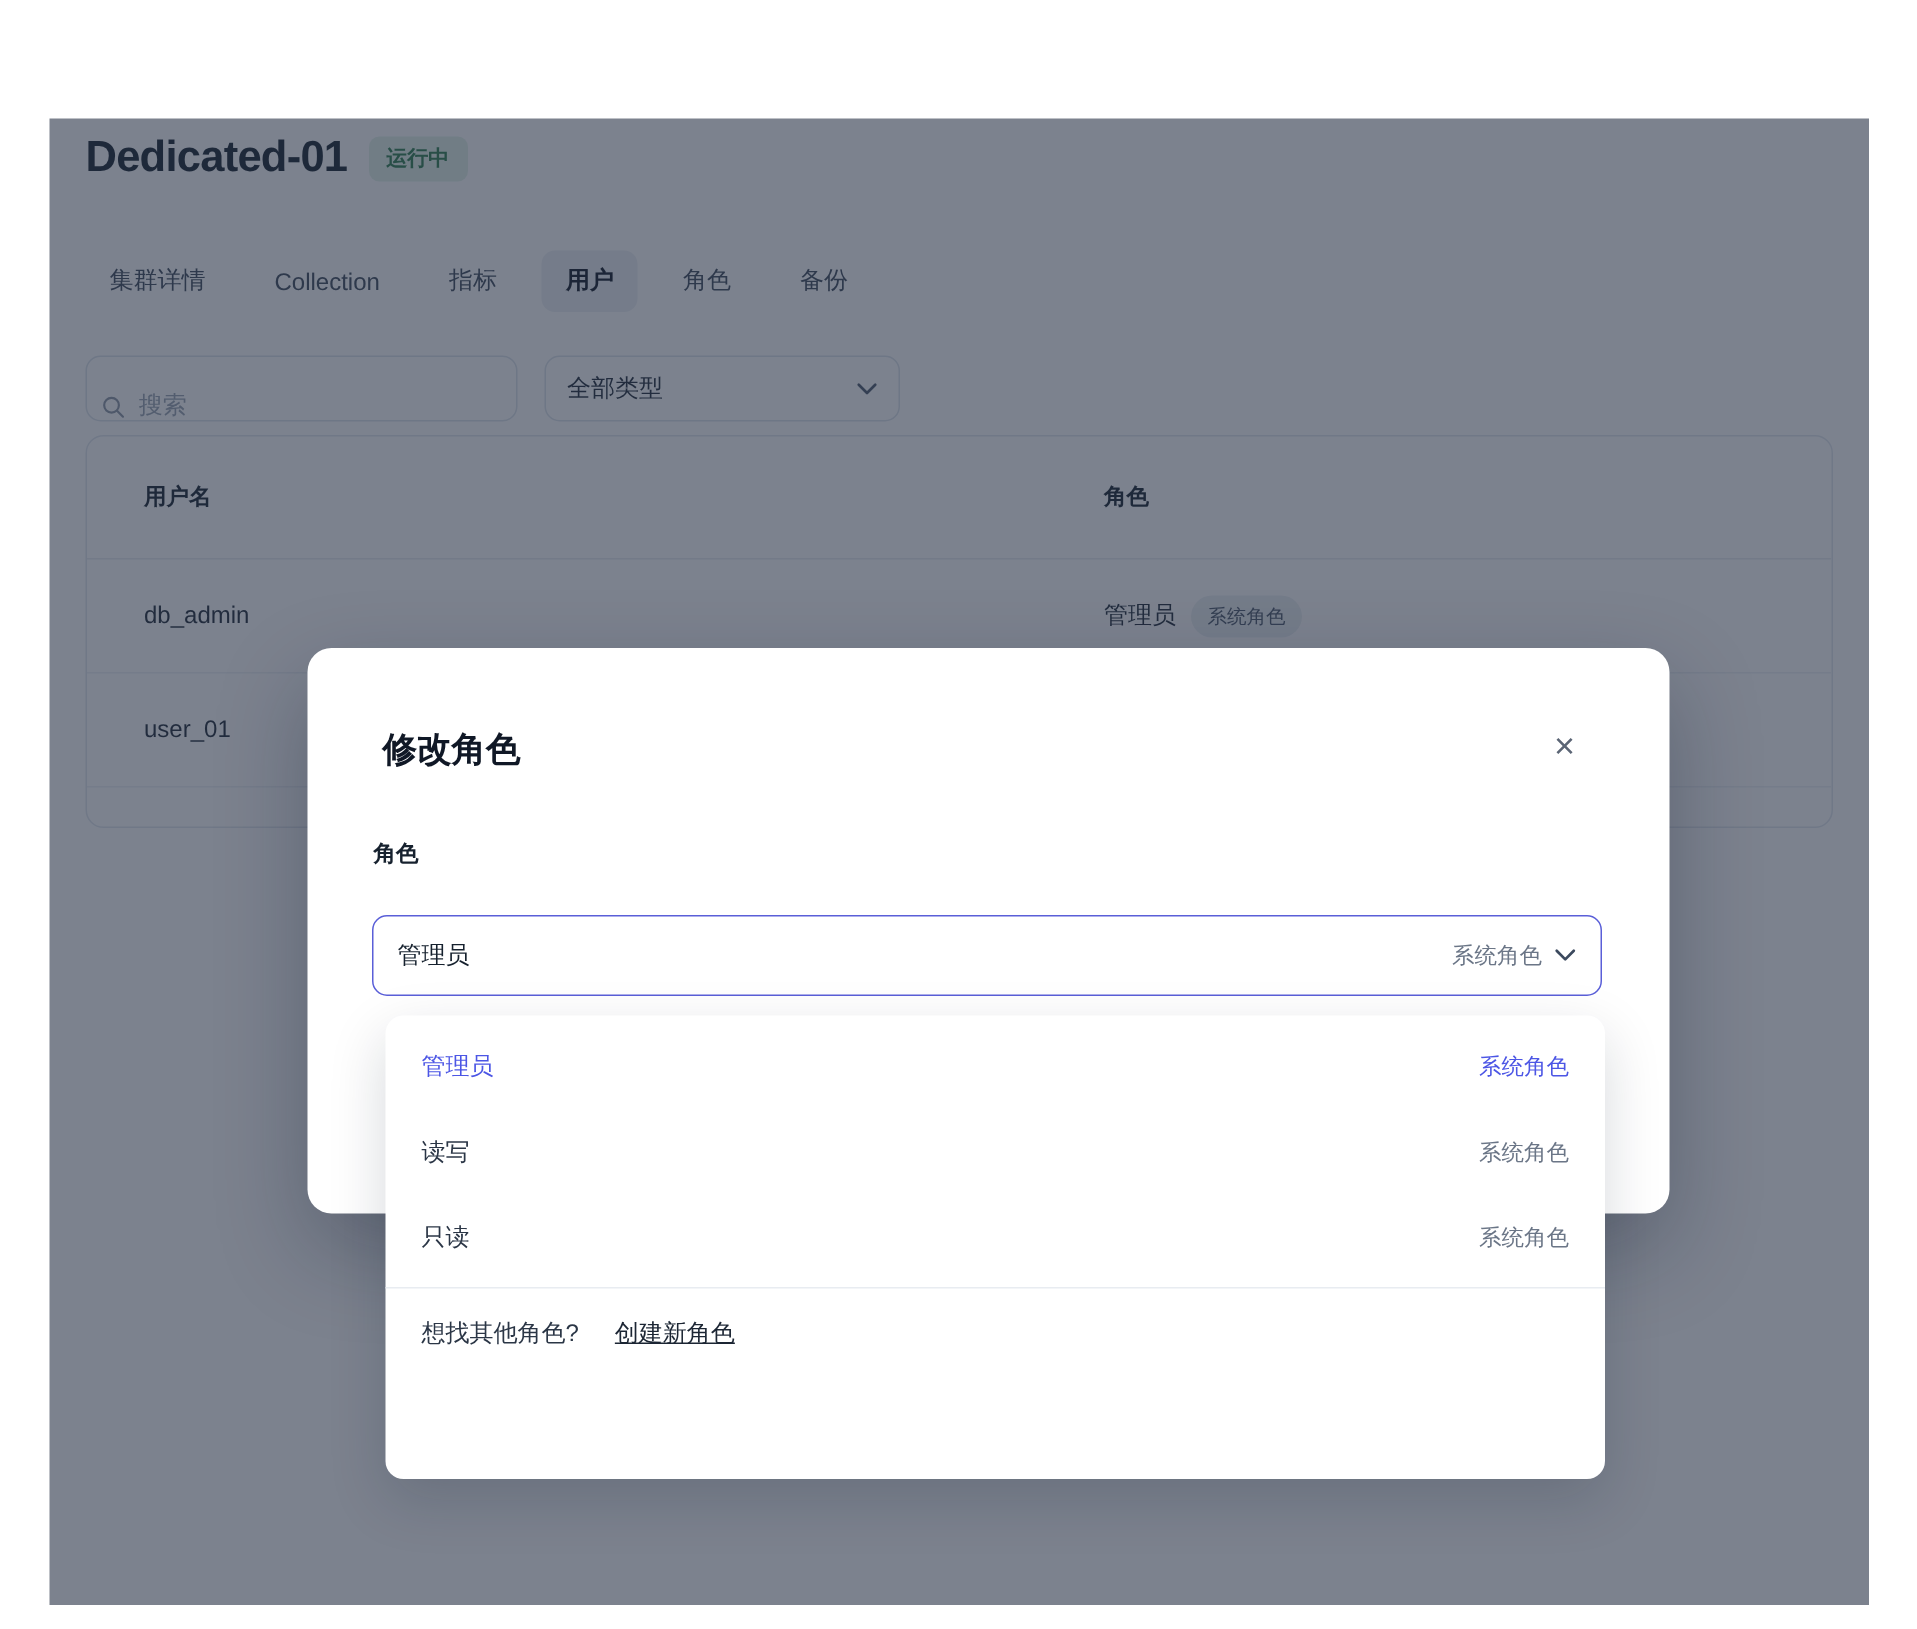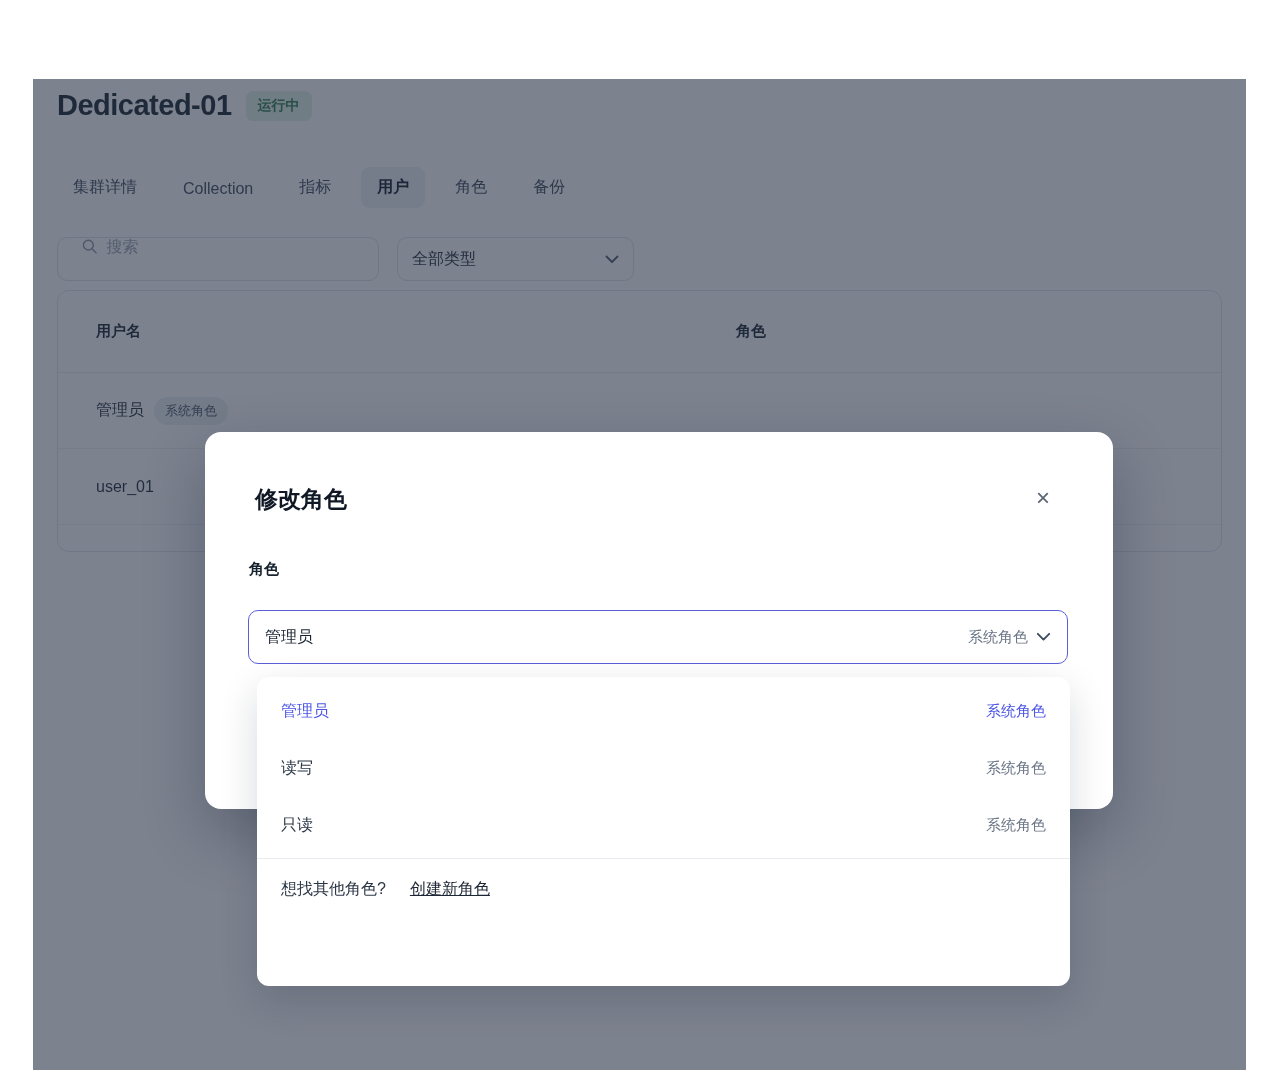--- a/index.html
+++ b/index.html
@@ -15,22 +15,22 @@
   .page-header { position:absolute; left:24px; top:10px; display:flex; align-items:center; gap:14px; }
   .page-title { font-size:29px; font-weight:700; color:#16212e; letter-spacing:-0.5px; }
   .status-badge { background:#e3f3e9; color:#2f7d4f; font-size:14px; font-weight:600;
                   padding:6px 12px; border-radius:7px; }
 
   .tabs { position:absolute; left:24px; top:88px; display:flex; align-items:flex-end; gap:14px; }
   .tab { font-size:16px; color:#3e4a5b; padding:10px 16px; border-radius:9px; cursor:pointer; white-space:nowrap; }
   .tab.active { background:#edf0f4; color:#101826; font-weight:700; }
 
   .filters { position:absolute; left:24px; top:158px; display:flex; gap:18px; }
-  .search-box { width:322px; height:44px; border:1px solid #dde3ea; border-radius:10px;
-                display:flex; align-items:flex-start; gap:9px; padding:0 24px; background:#fff; }
+  .search-box { width:288px; height:44px; border:1px solid #dde3ea; border-radius:10px;
+                display:flex; align-items:flex-end; gap:9px; padding:0 10px; background:#fff; }
   .search-box input { border:none; outline:none; font-size:16px; color:#16212e; width:100%;
                       font-family:inherit; background:transparent; }
   .search-box input::placeholder { color:#9aa4b2; }
   .type-select { width:237px; height:44px; border:1px solid #dde3ea; border-radius:10px;
                  display:flex; align-items:center; justify-content:space-between;
                  padding:0 14px; background:#fff; font-size:16px; color:#1f2a38; cursor:pointer; }
 
   .table-card { position:absolute; left:24px; top:211px; width:1165px; height:262px;
                 border:1px solid #e2e7ee; border-radius:12px; background:#fff; overflow:hidden; }
   .t-row { display:flex; align-items:center; padding:0 38px; }
@@ -111,20 +111,21 @@
         </svg>
       </div>
     </div>
 
     <div class="table-card">
       <div class="t-row t-head">
         <div class="cell cell-user">用户名</div>
         <div class="cell" style="font-size:15px;font-weight:700;color:#16212e">角色</div>
       </div>
       <div class="t-row t-body-row">
+        <div class="cell-user">db_admin</div>
         <div class="cell-role">
           <span>管理员</span>
           <span class="sys-pill">系统角色</span>
         </div>
       </div>
       <div class="t-row t-body-row">
         <div class="cell-user">user_01</div>
         <div class="cell-role"></div>
       </div>
     </div>

